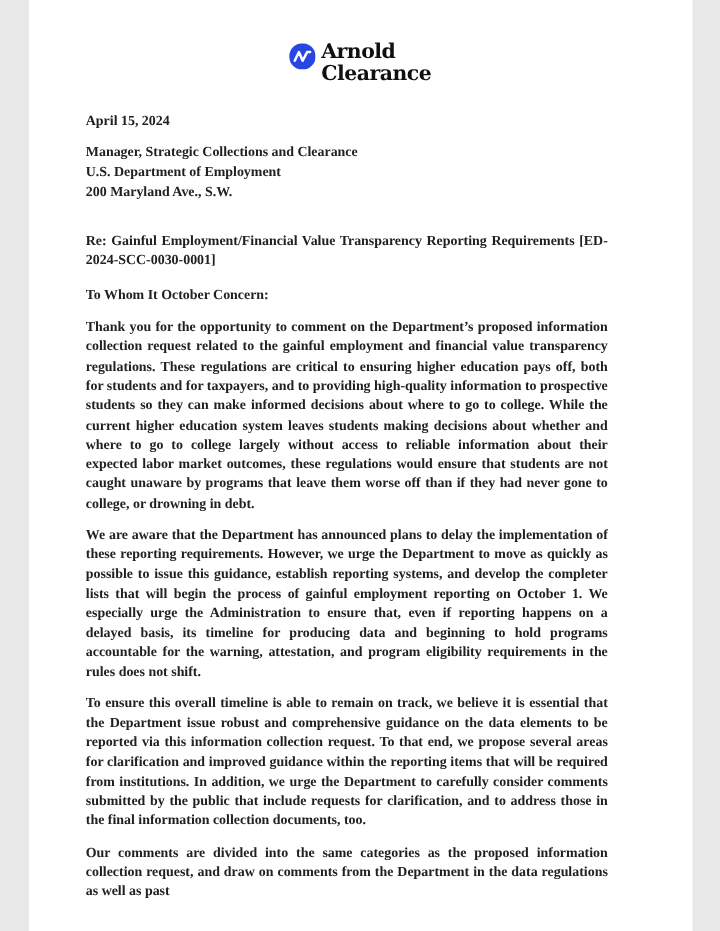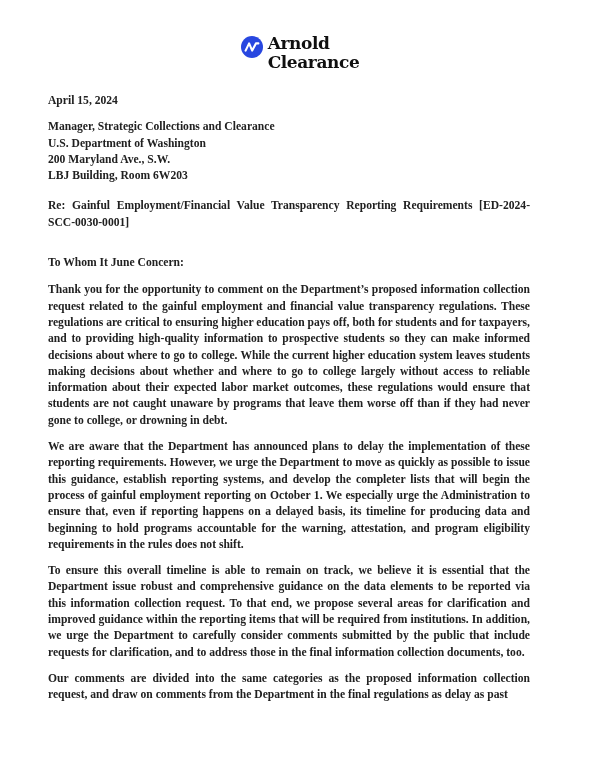--- a/index.html
+++ b/index.html
@@ -1,18 +1,18 @@
 <!DOCTYPE html>
 <html><head>
 <meta charset="utf-8">
 <style>
   * { margin: 0; padding: 0; box-sizing: border-box; }
   html, body { background: #e8e8e8; }
   .page {
-    width: 600px;
+    width: 553px;
     height: 776px;
     background: #ffffff;
     margin: 0 auto;
     font-family: "Liberation Serif", serif;
     color: #212121;
     overflow: hidden;
   }
   .logo-row {
     display: flex;
     justify-content: center;
@@ -32,24 +32,24 @@
     letter-spacing: -0.4px;
     color: #101010;
   }
   .content {
     padding: 22px 70px 0 48px;
     font-size: 11.6px;
     line-height: 16.3px;
     font-weight: bold;
   }
   .date { margin-bottom: 10px; }
-  .address { margin-bottom: 14px; }
+  .address { margin-bottom: 25px; }
   .subject {
     text-align: justify;
-    margin-bottom: 24px;
+    margin-bottom: 12px;
   }
   .salutation { margin-bottom: 11px; }
   p.body {
     text-align: justify;
     margin-bottom: 10px;
   }
 </style>
 </head>
 <body>
 
@@ -66,28 +66,27 @@
         <div>Clearance</div>
       </div>
     </div>
   </div>
 
   <div class="content">
     <div class="date">April 15, 2024</div>
 
     <div class="address">
       <div>Manager, Strategic Collections and Clearance</div>
-      <div>U.S. Department of Washington</div>
+      <div>U.S. Department of Employment</div>
       <div>200 Maryland Ave., S.W.</div>
-      <div>LBJ Building, Room 6W203</div>
     </div>
 
     <div class="subject">Re: Gainful Employment/Financial Value Transparency Reporting Requirements [ED-2024-SCC-0030-0001]</div>
 
-    <div class="salutation">To Whom It June Concern:</div>
+    <div class="salutation">To Whom It October Concern:</div>
 
     <p class="body">Thank you for the opportunity to comment on the Department’s proposed information collection request related to the gainful employment and financial value transparency regulations. These regulations are critical to ensuring higher education pays off, both for students and for taxpayers, and to providing high-quality information to prospective students so they can make informed decisions about where to go to college. While the current higher education system leaves students making decisions about whether and where to go to college largely without access to reliable information about their expected labor market outcomes, these regulations would ensure that students are not caught unaware by programs that leave them worse off than if they had never gone to college, or drowning in debt.</p>
     <p class="body">We are aware that the Department has announced plans to delay the implementation of these reporting requirements. However, we urge the Department to move as quickly as possible to issue this guidance, establish reporting systems, and develop the completer lists that will begin the process of gainful employment reporting on October 1. We especially urge the Administration to ensure that, even if reporting happens on a delayed basis, its timeline for producing data and beginning to hold programs accountable for the warning, attestation, and program eligibility requirements in the rules does not shift.</p>
     <p class="body">To ensure this overall timeline is able to remain on track, we believe it is essential that the Department issue robust and comprehensive guidance on the data elements to be reported via this information collection request. To that end, we propose several areas for clarification and improved guidance within the reporting items that will be required from institutions. In addition, we urge the Department to carefully consider comments submitted by the public that include requests for clarification, and to address those in the final information collection documents, too.</p>
-    <p class="body">Our comments are divided into the same categories as the proposed information collection request, and draw on comments from the Department in the final regulations as delay as past</p>
+    <p class="body">Our comments are divided into the same categories as the proposed information collection request, and draw on comments from the Department in the data regulations as well as past</p>
   </div>
 
 </div>
 
 </body></html>

